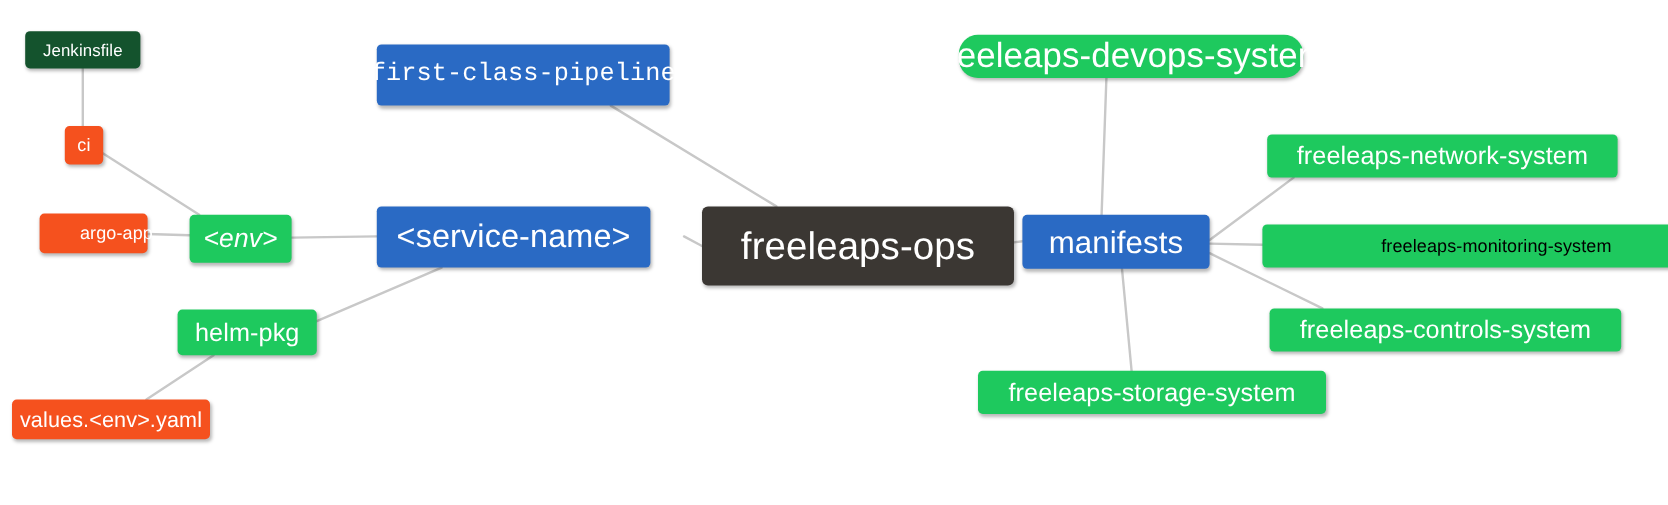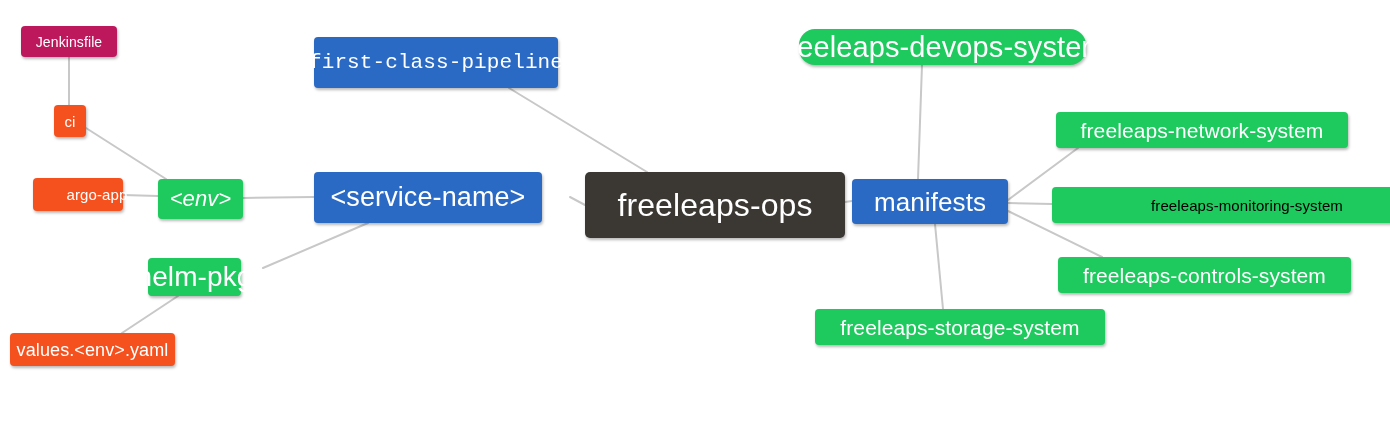--- a/index.html
+++ b/index.html
@@ -73,24 +73,24 @@
       </div>
       <div class="node" style="left: 314px; top: 172px; width: 228px; height: 51px; background: rgb(42, 106, 196); color: rgb(255, 255, 255); font-size: 27px; border-radius: 4px;">
         <span class="node-label">&lt;service-name&gt;</span>
       </div>
       <div class="node" style="left: 852px; top: 179px; width: 156px; height: 45px; background: rgb(42, 106, 196); color: rgb(255, 255, 255); font-size: 26px; border-radius: 4px;">
         <span class="node-label">manifests</span>
       </div>
       <div class="node" style="left: 158px; top: 179px; width: 85px; height: 40px; background: rgb(30, 201, 94); color: rgb(255, 255, 255); font-size: 22px; border-radius: 4px; font-style: italic;">
         <span class="node-label">&lt;env&gt;</span>
       </div>
-      <div class="node" style="left: 148px; top: 258px; width: 93px; height: 38px; background: rgb(30, 201, 94); color: rgb(255, 255, 255); font-size: 28px; border-radius: 4px;">
+      <div class="node" style="left: 148px; top: 258px; width: 116px; height: 38px; background: rgb(30, 201, 94); color: rgb(255, 255, 255); font-size: 21px; border-radius: 4px;">
         <span class="node-label">helm-pkg</span>
       </div>
-      <div class="node" style="left: 21px; top: 26px; width: 96px; height: 31px; background: #be185d; color: rgb(255, 255, 255); font-size: 14px; border-radius: 4px;">
+      <div class="node" style="left: 21px; top: 26px; width: 96px; height: 31px; background: #14532d; color: rgb(255, 255, 255); font-size: 14px; border-radius: 4px;">
         <span class="node-label">Jenkinsfile</span>
       </div>
       <div class="node" style="left: 54px; top: 105px; width: 32px; height: 32px; background: rgb(245, 81, 30); color: rgb(255, 255, 255); font-size: 15px; border-radius: 4px;">
         <span class="node-label">ci</span>
       </div>
       <div class="node" style="left: 33px; top: 178px; width: 90px; height: 33px; background: rgb(245, 81, 30); color: rgb(255, 255, 255); font-size: 15px; border-radius: 4px; padding-left: 48px;">
         <span class="node-label">argo-app</span>
       </div>
       <div class="node" style="left: 10px; top: 333px; width: 165px; height: 33px; background: rgb(245, 81, 30); color: rgb(255, 255, 255); font-size: 18px; border-radius: 4px;">
         <span class="node-label">values.&lt;env&gt;.yaml</span>

